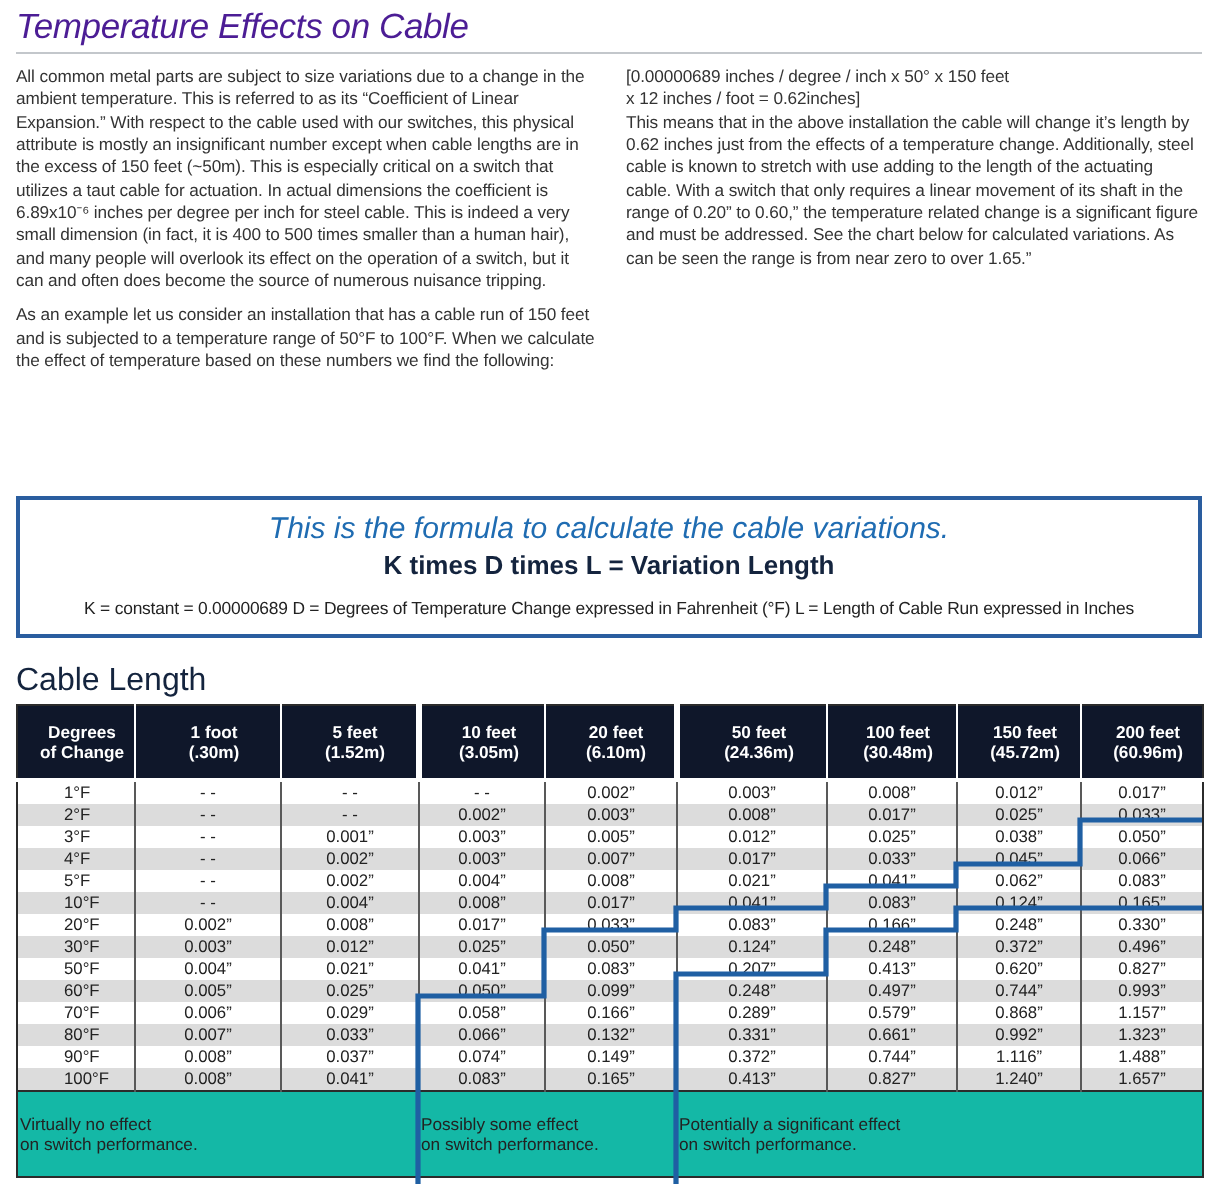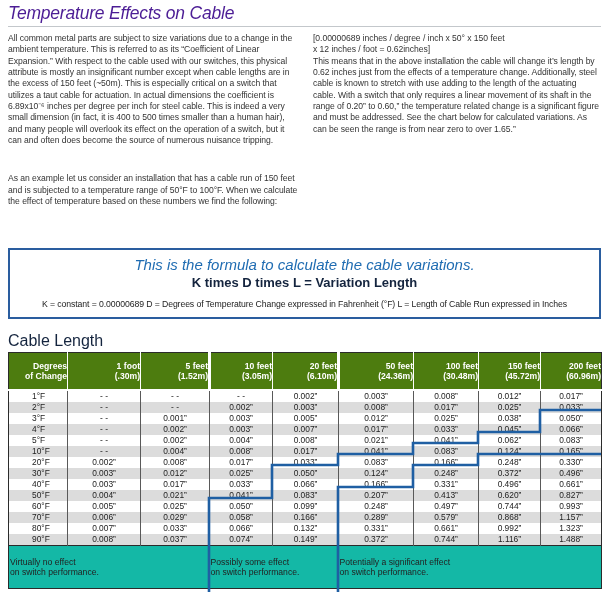--- a/index.html
+++ b/index.html
@@ -6,34 +6,34 @@
   .page{position:relative;width:609px;height:600px;background:#fff;overflow:hidden;
         font-family:"Liberation Sans",sans-serif;color:#333;}
   .title{position:absolute;top:3px;left:8px;font-size:17.5px;font-style:italic;
          color:#4c1d95;letter-spacing:-0.2px;}
   .title-rule{position:absolute;top:26px;left:8px;width:593px;border-top:1px solid #c3c7cb;}
   .cols{position:absolute;top:33px;left:8px;width:593px;display:flex;gap:15px;
         font-size:8.6px;line-height:11.35px;letter-spacing:-0.05px;}
   .col-left{width:290px;}
   .col-right{width:288px;}
   .cols p{margin:0;}
-  .cols p + p{margin-top:27px;}
+  .cols p + p{margin-top:6px;}
   .calc-line{white-space:nowrap;}
   .p3{margin-top:6px;}
   .formula-box{position:absolute;top:248px;left:8px;width:593px;height:71px;
                box-sizing:border-box;border:2px solid #2a5d9f;text-align:center;}
   .formula-heading{margin-top:6px;font-size:15px;font-style:italic;color:#1f6cb2;}
   .formula-main{margin-top:2px;font-size:13px;font-weight:bold;color:#14243e;}
   .formula-legend{margin-top:9px;font-size:8.7px;color:#222;letter-spacing:-0.1px;}
   .table-label{position:absolute;top:332px;left:8px;font-size:16px;font-weight:normal;color:#14243e;}
   .table-wrap{position:absolute;top:352px;left:8px;width:593px;height:241px;}
   table.cable{border-collapse:collapse;table-layout:fixed;width:593px;
               border:1.5px solid #2b2b2b;}
-  table.cable thead th{background:#4d7c0f;color:#fff;font-size:8.6px;font-weight:bold;
-              text-align:right;vertical-align:middle;height:36px;padding:0 0 0 6px;
+  table.cable thead th{background:#0f172a;color:#fff;font-size:8.6px;font-weight:bold;
+              text-align:center;vertical-align:middle;height:36px;padding:0 0 0 6px;
               line-height:10.5px;border-right:1px solid #fff;}
   table.cable thead th:nth-child(3),
   table.cable thead th:nth-child(5){border-right:3px solid #fff;}
   table.cable thead th:last-child{border-right:none;}
   table.cable thead tr{border-bottom:2px solid #fff;}
   table.cable tbody td{font-size:8.4px;height:11px;padding:0;text-align:center;
               color:#222;border-right:1px solid #595959;line-height:11px;}
   table.cable tbody td:last-child{border-right:none;}
   table.cable tbody td.deg{text-align:left;padding-left:23px;}
   table.cable tbody tr:nth-child(even){background:#dcdcdc;}
@@ -206,31 +206,20 @@
             <td>0.003”</td>
             <td>0.012”</td>
             <td>0.025”</td>
             <td>0.050”</td>
             <td>0.124”</td>
             <td>0.248”</td>
             <td>0.372”</td>
             <td>0.496”</td>
           </tr>
           <tr>
-            <td class="deg">40°F</td>
-            <td>0.003”</td>
-            <td>0.017”</td>
-            <td>0.033”</td>
-            <td>0.066”</td>
-            <td>0.166”</td>
-            <td>0.331”</td>
-            <td>0.496”</td>
-            <td>0.661”</td>
-          </tr>
-          <tr>
             <td class="deg">50°F</td>
             <td>0.004”</td>
             <td>0.021”</td>
             <td>0.041”</td>
             <td>0.083”</td>
             <td>0.207”</td>
             <td>0.413”</td>
             <td>0.620”</td>
             <td>0.827”</td>
           </tr>
@@ -270,20 +259,31 @@
           <tr>
             <td class="deg">90°F</td>
             <td>0.008”</td>
             <td>0.037”</td>
             <td>0.074”</td>
             <td>0.149”</td>
             <td>0.372”</td>
             <td>0.744”</td>
             <td>1.116”</td>
             <td>1.488”</td>
+          </tr>
+          <tr>
+            <td class="deg">100°F</td>
+            <td>0.008”</td>
+            <td>0.041”</td>
+            <td>0.083”</td>
+            <td>0.165”</td>
+            <td>0.413”</td>
+            <td>0.827”</td>
+            <td>1.240”</td>
+            <td>1.657”</td>
           </tr>
         </tbody>
       <tfoot>
           <tr id="foot-row">
             <td colspan="3">
               <div>Virtually no effect</div>
               <div>on switch performance.</div>
             </td>
             <td colspan="2">
               <div>Possibly some effect</div>

